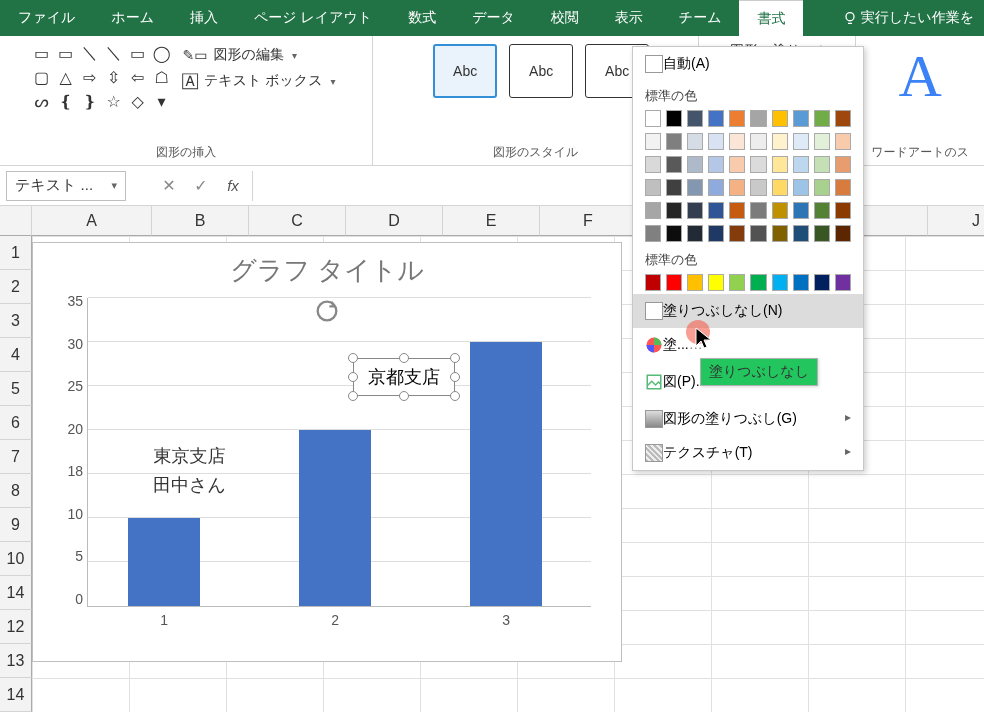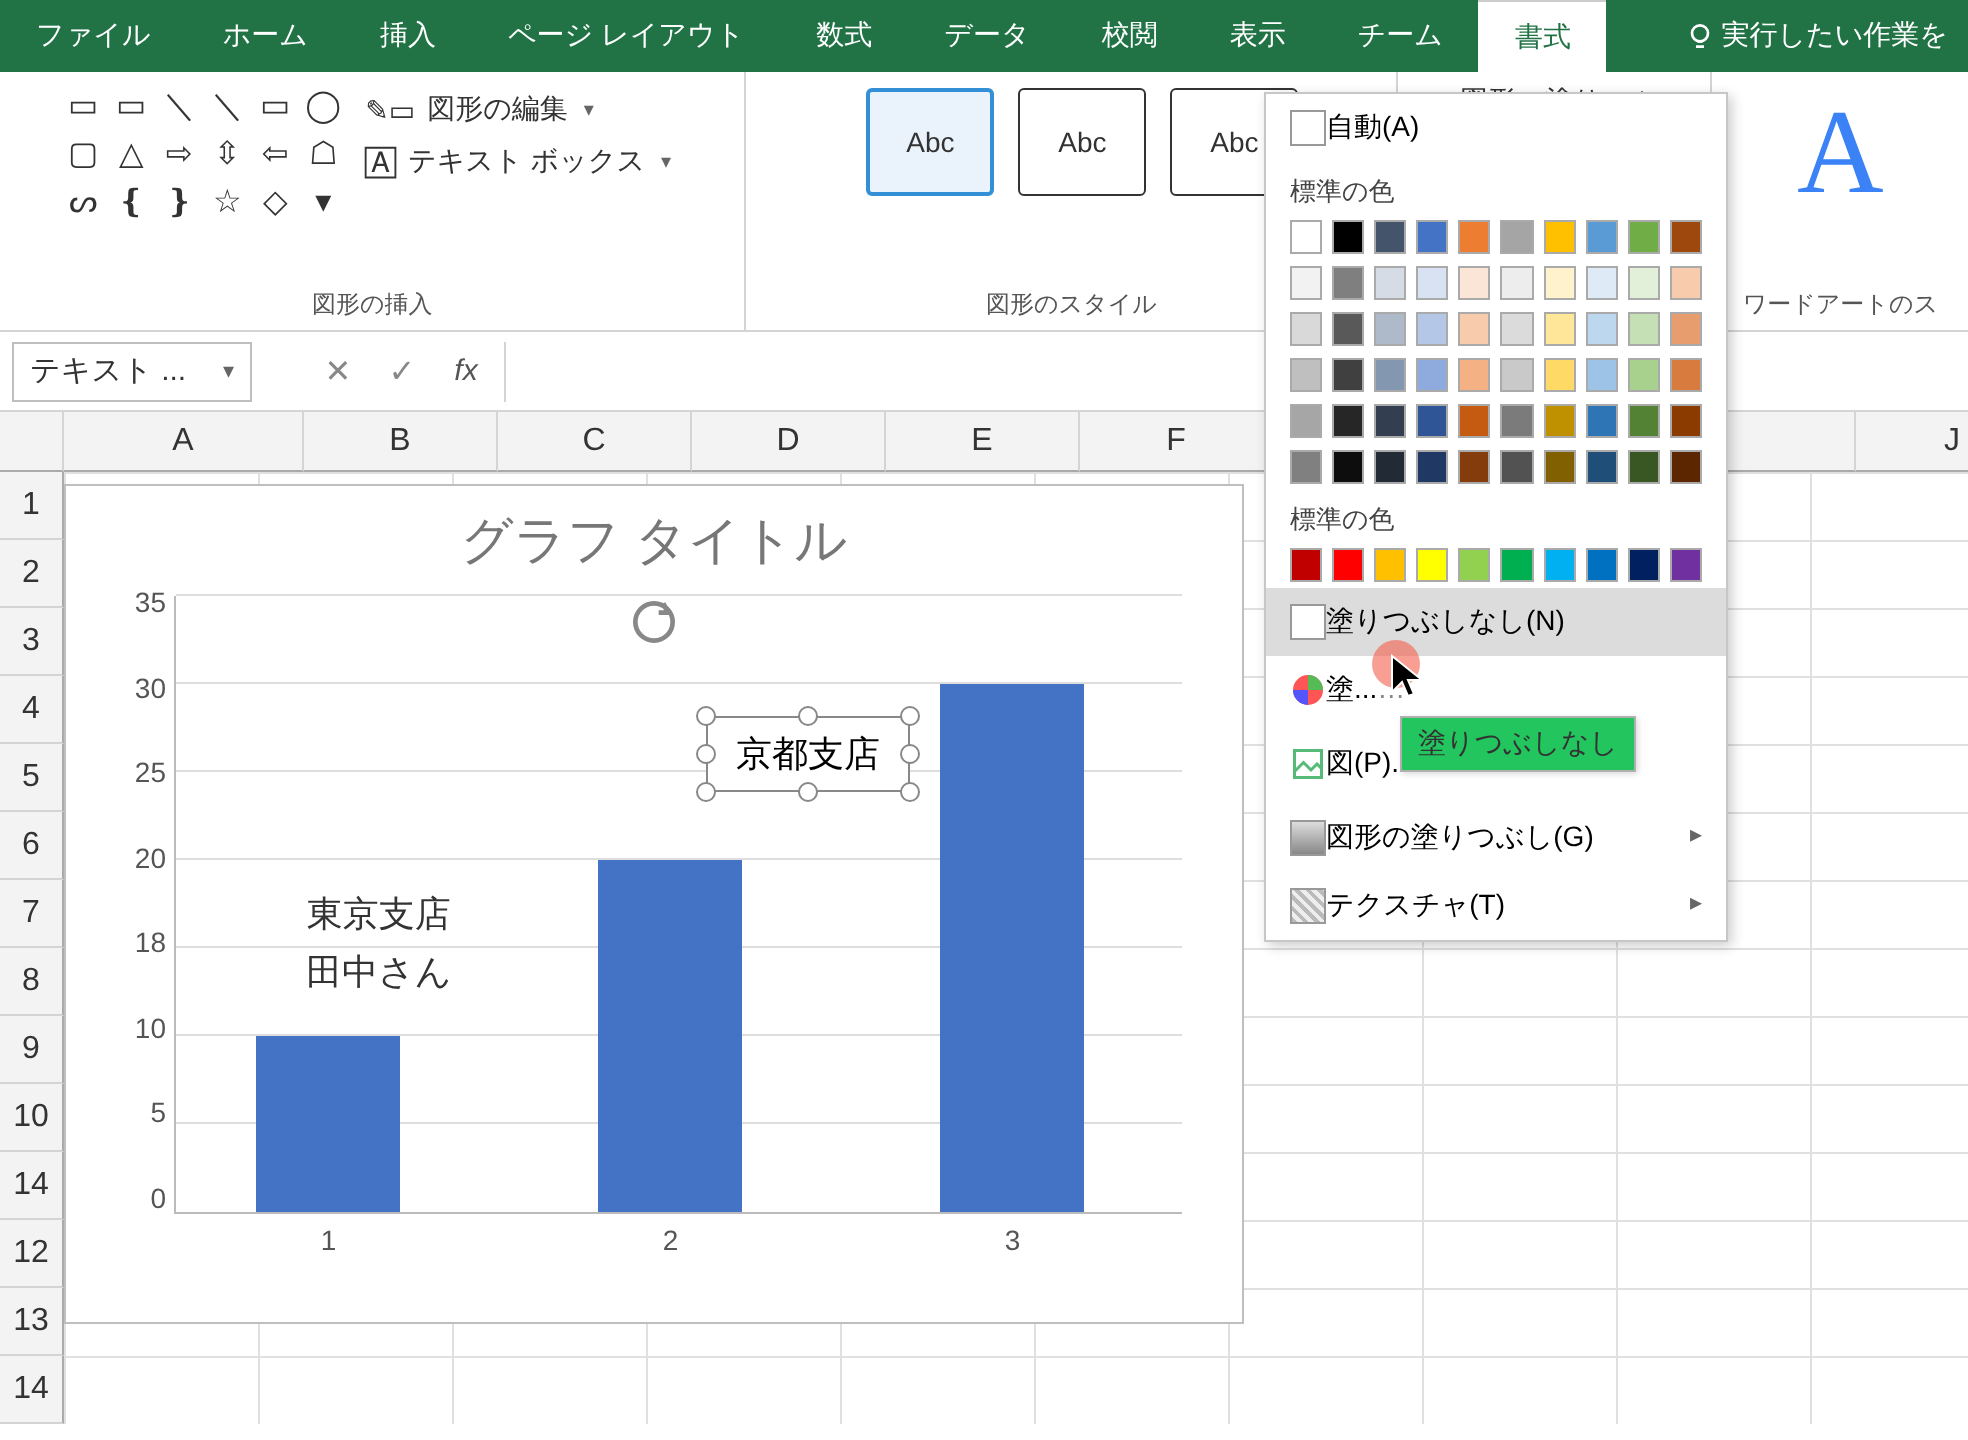--- a/index.html
+++ b/index.html
@@ -246,21 +246,21 @@
               <div class="gridline" style="bottom: 100%;"></div>
               <div class="bar" style="left: 8%; height: 28.5714%;"></div>
               <div class="xlabel" style="left: 8%;">1</div>
               <div class="bar" style="left: 42%; height: 57.1429%;"></div>
               <div class="xlabel" style="left: 42%;">2</div>
               <div class="bar" style="left: 76%; height: 85.7143%;"></div>
               <div class="xlabel" style="left: 76%;">3</div>
             </div>
         </div>
 
-        <div class="chart-label" style="left:120px; top:200px;" id="lbl1">東京支店<br>田中さん</div>
+        <div class="chart-label" style="left:120px; top:200px;font-family:Liberation Mono, monospace;" id="lbl1">東京支店<br>田中さん</div>
         <div class="textbox-sel" style="left:320px; top:115px;">
           <span>京都支店</span>
           <span class="handle" style="left:-6px; top:-6px"></span>
           <span class="handle" style="right:-6px; top:-6px"></span>
           <span class="handle" style="left:-6px; bottom:-6px"></span>
           <span class="handle" style="right:-6px; bottom:-6px"></span>
           <span class="handle" style="left:50%; top:-6px; transform:translateX(-50%)"></span>
           <span class="handle" style="left:50%; bottom:-6px; transform:translateX(-50%)"></span>
           <span class="handle" style="left:-6px; top:50%; transform:translateY(-50%)"></span>
           <span class="handle" style="right:-6px; top:50%; transform:translateY(-50%)"></span>

